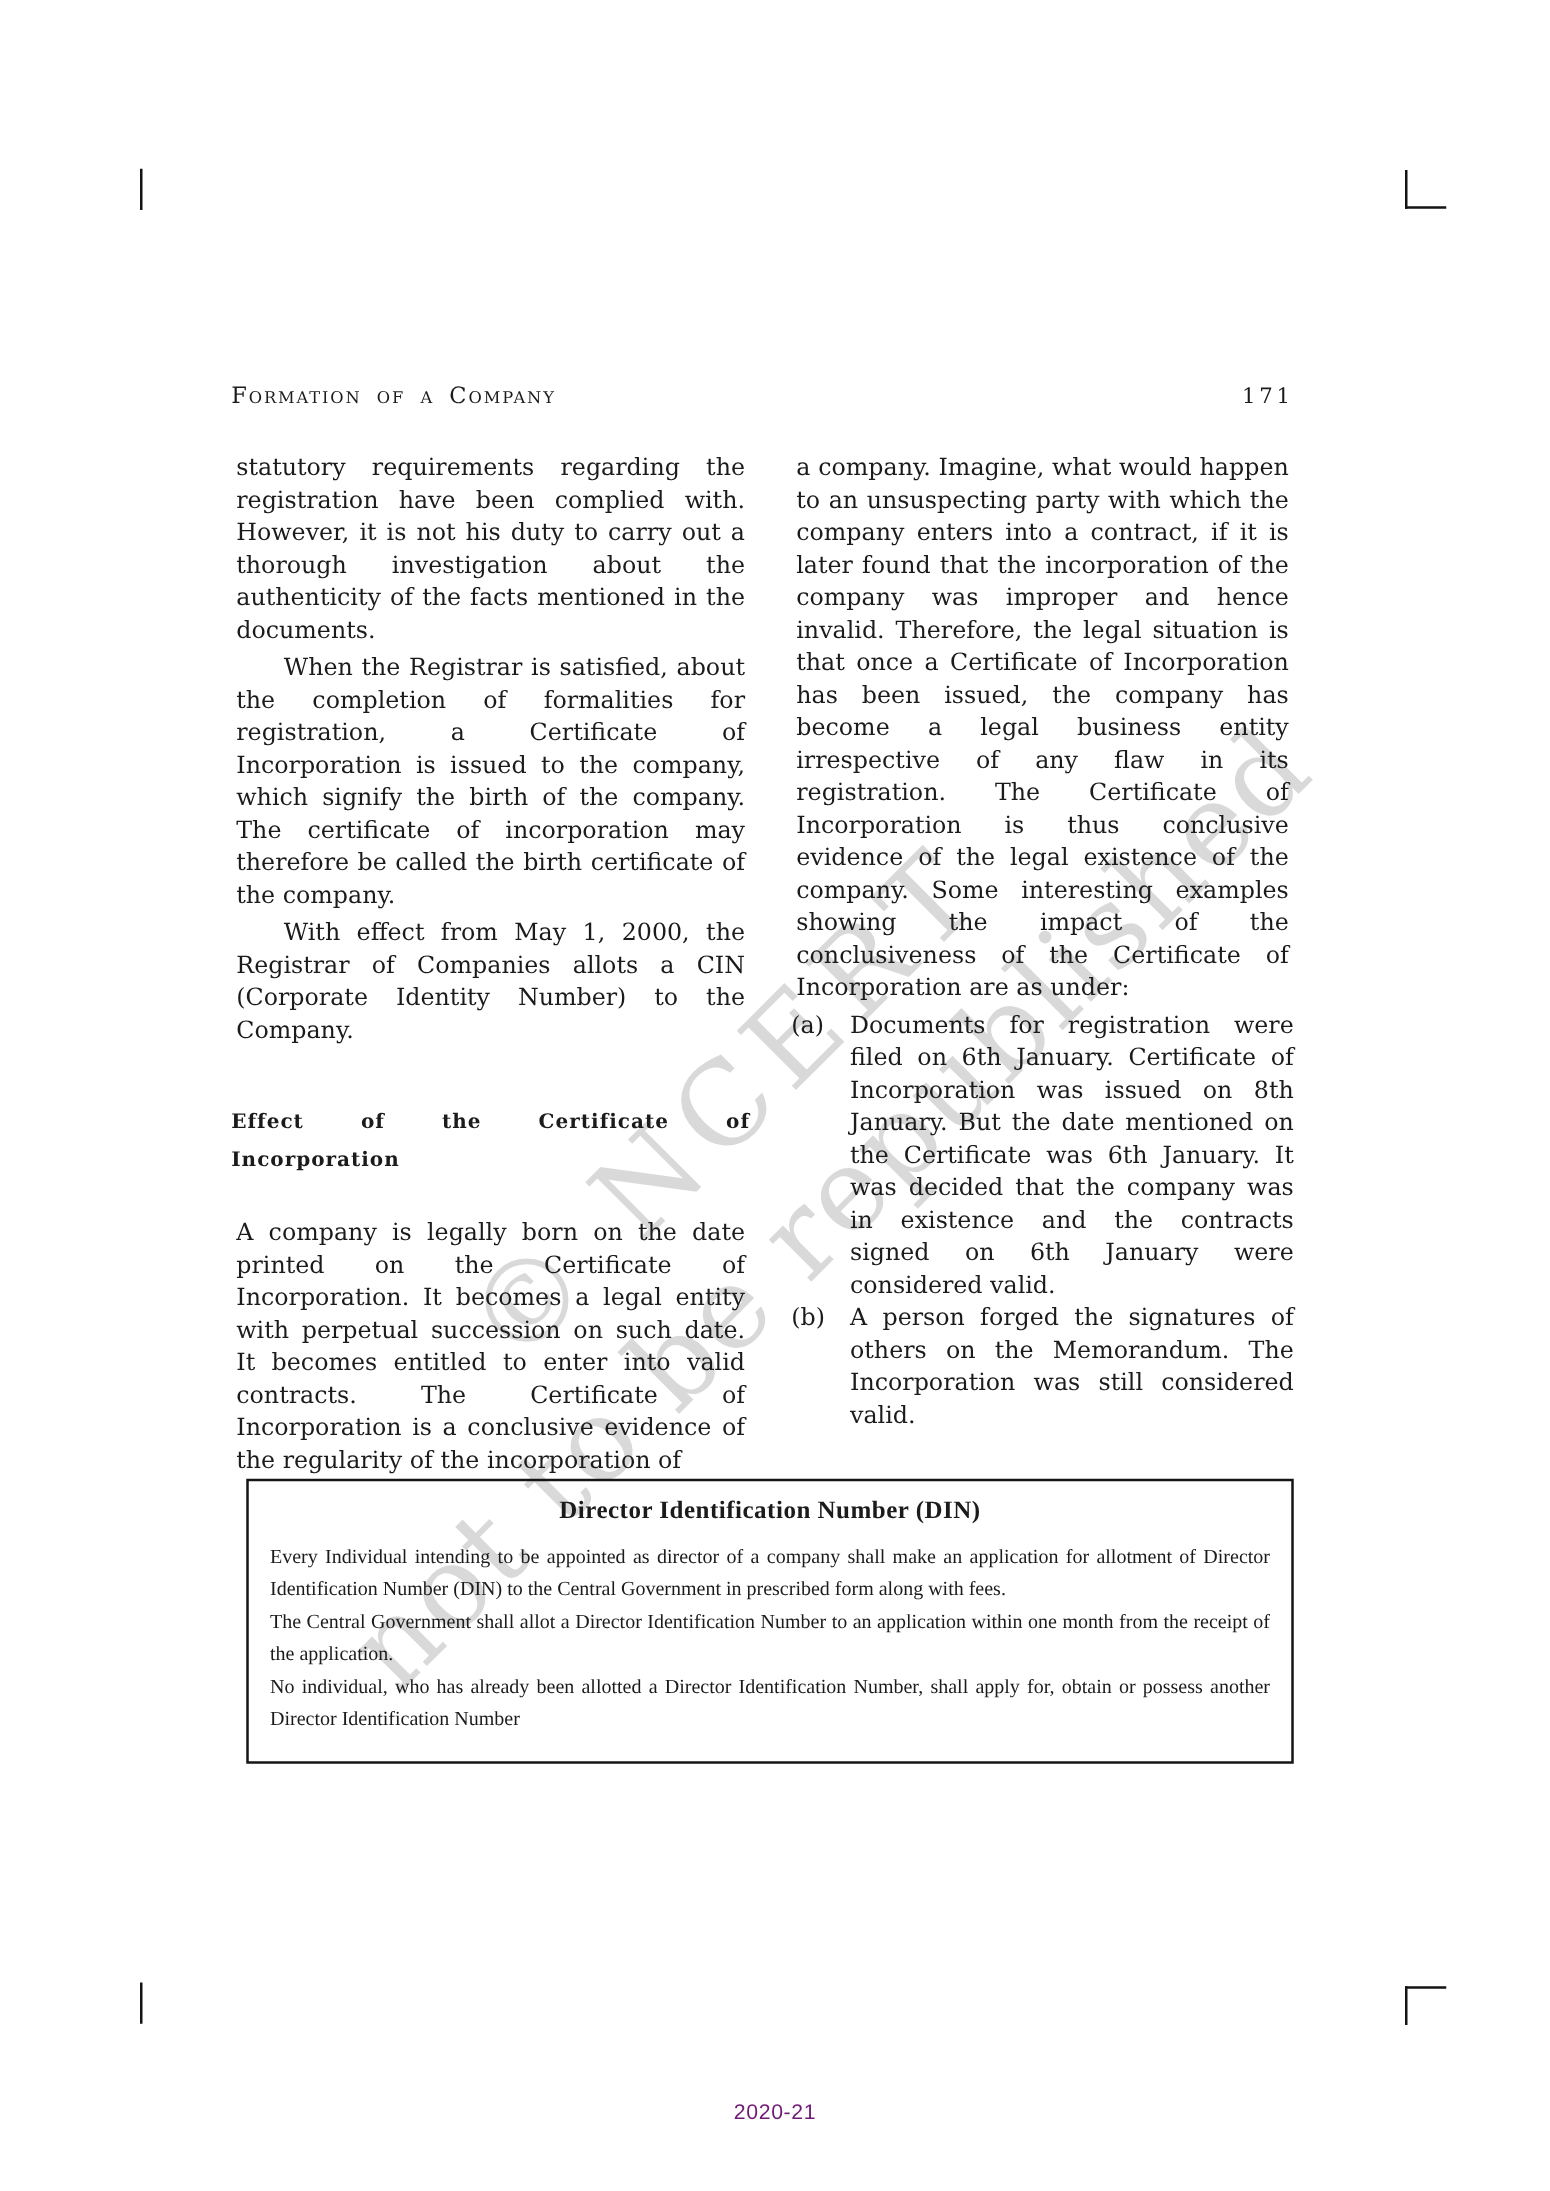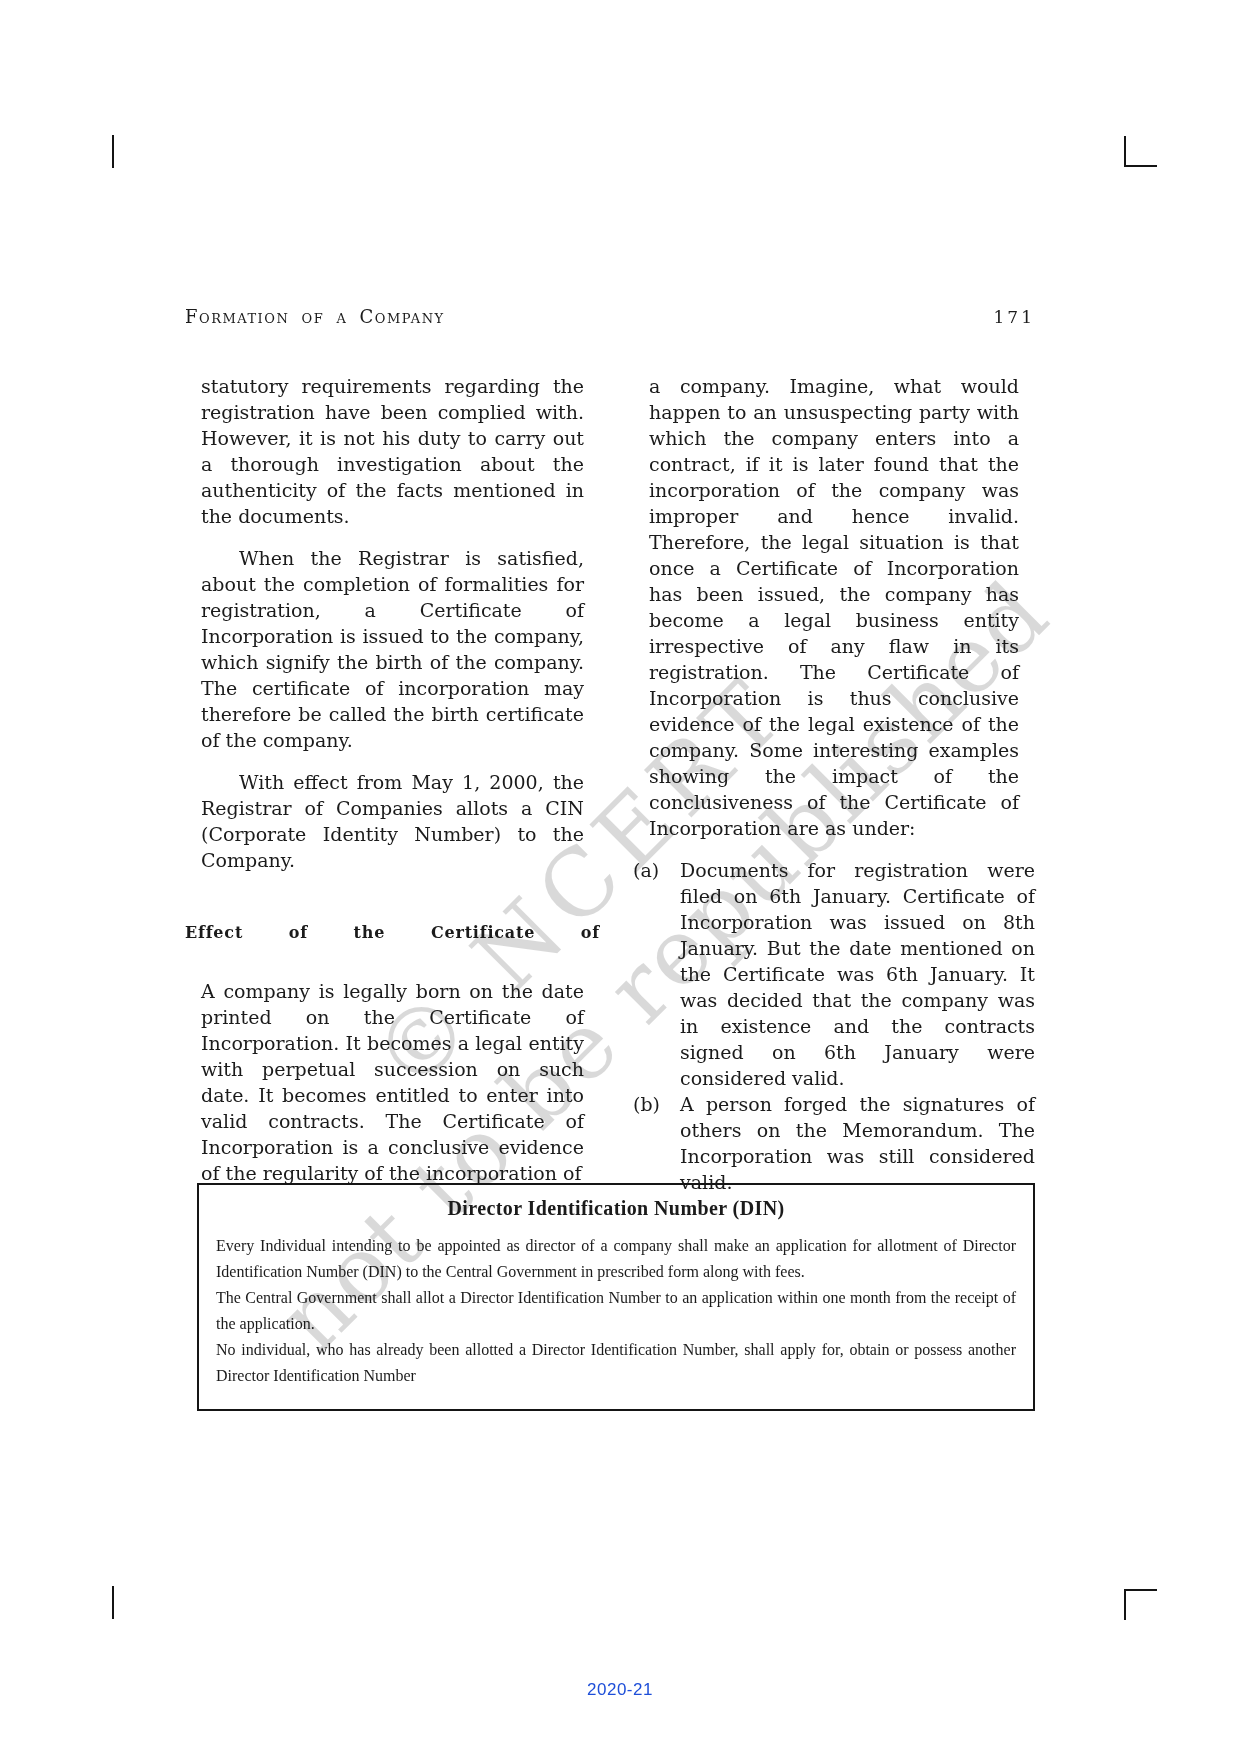--- a/index.html
+++ b/index.html
@@ -56,21 +56,21 @@
   
   .content {
     position: absolute;
     left: 185px; top: 357px; width: 850px;
     display: flex;
     z-index: 1;
   }
   .col { font-size: 19px; line-height: 26px; text-align: justify; }
   .col-left  { width: 415px; margin-right: 33px; }
   .col-right { width: 402px; }
-  .para { margin: 16px; }
+  .para { margin: 4px; }
   .indent { text-indent: 38px; }
 
   .heading {
     font-size: 16px;
     font-weight: bold;
     line-height: 31px;
     letter-spacing: 0.8px;
     margin: 44px 0 30px 0;
   }
   .hl1 { display: block; text-align: justify; text-align-last: justify; }
@@ -105,21 +105,21 @@
   }
 
   
   .footer {
     position: absolute;
     left: 0; top: 1680px; width: 1240px;
     text-align: center;
     font-family: "Liberation Sans", sans-serif;
     font-size: 17px;
     letter-spacing: 0.5px;
-    color: #1d4ed8;
+    color: #701a75;
     z-index: 1;
   }
 </style>
 </head>
 <body>
 
 <div class="page">
 
   <div class="mark mark-tl"></div>
   <div class="corner corner-tr"></div>
@@ -137,20 +137,21 @@
   </div>
 
   <div class="content">
 
     <div class="col col-left">
       <p class="para">statutory requirements regarding the registration have been complied with. However, it is not his duty to carry out a thorough investigation about the authenticity of the facts mentioned in the documents.</p>
       <p class="para indent">When the Registrar is satisfied, about the completion of formalities for registration, a Certificate of Incorporation is issued to the company, which signify the birth of the company. The certificate of incorporation may therefore be called the birth certificate of the company.</p>
       <p class="para indent">With effect from May 1, 2000, the Registrar of Companies allots a CIN (Corporate Identity Number) to the Company.</p>
       <h2 class="heading">
         <span class="hl1">Effect of the Certificate of</span>
+        <span class="hl2">Incorporation</span>
       </h2>
       <p class="para">A company is legally born on the date printed on the Certificate of Incorporation. It becomes a legal entity with perpetual succession on such date. It becomes entitled to enter into valid contracts. The Certificate of Incorporation is a conclusive evidence of the regularity of the incorporation of</p>
     </div>
 
     <div class="col col-right">
       <p class="para">a company. Imagine, what would happen to an unsuspecting party with which the company enters into a contract, if it is later found that the incorporation of the company was improper and hence invalid. Therefore, the legal situation is that once a Certificate of Incorporation has been issued, the company has become a legal business entity irrespective of any flaw in its registration. The Certificate of Incorporation is thus conclusive evidence of the legal existence of the company. Some interesting examples showing the impact of the conclusiveness of the Certificate of Incorporation are as under:</p>
       <div class="list-item">
         <span class="li-marker">(a)</span>
         <p class="li-text">Documents for registration were filed on 6th January. Certificate of Incorporation was issued on 8th January. But the date mentioned on the Certificate was 6th January. It was decided that the company was in existence and the contracts signed on 6th January were considered valid.</p>
       </div>

